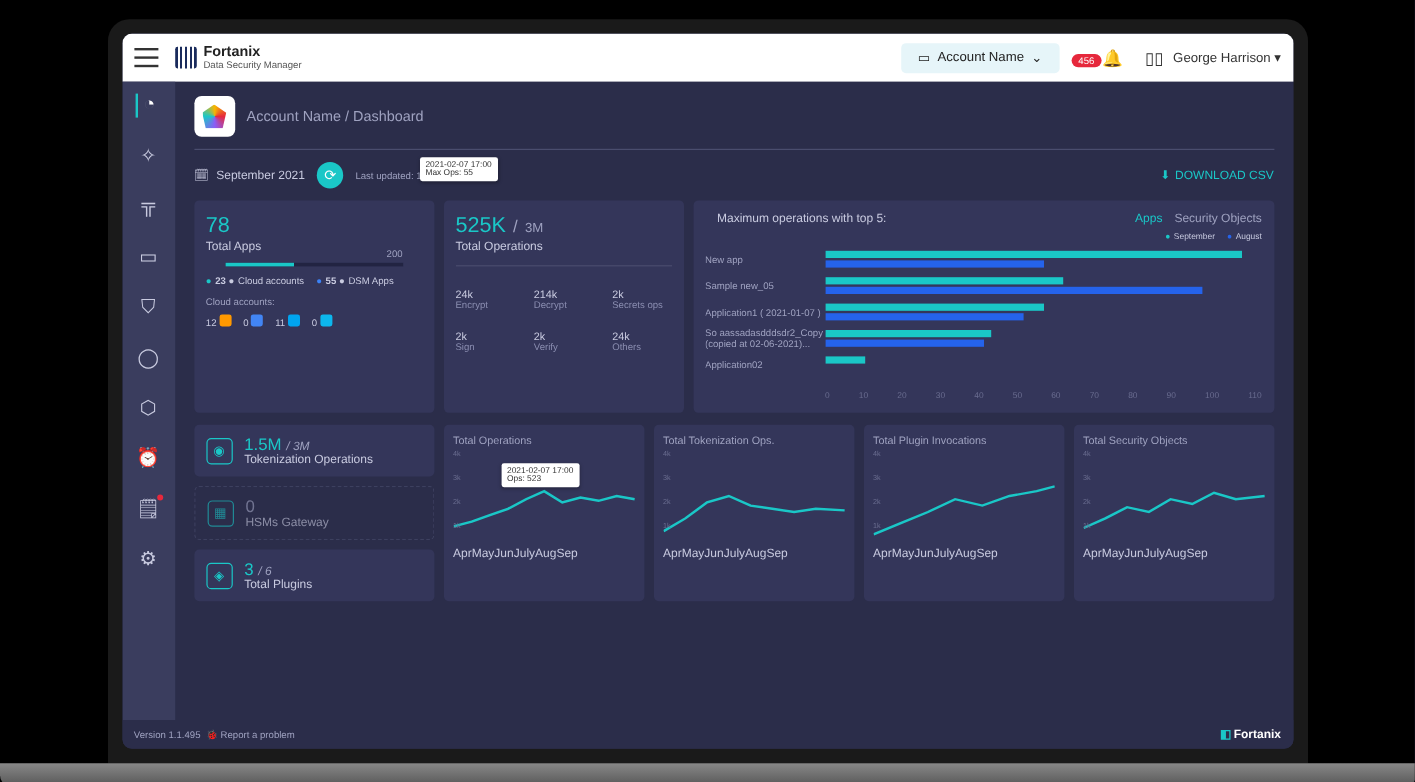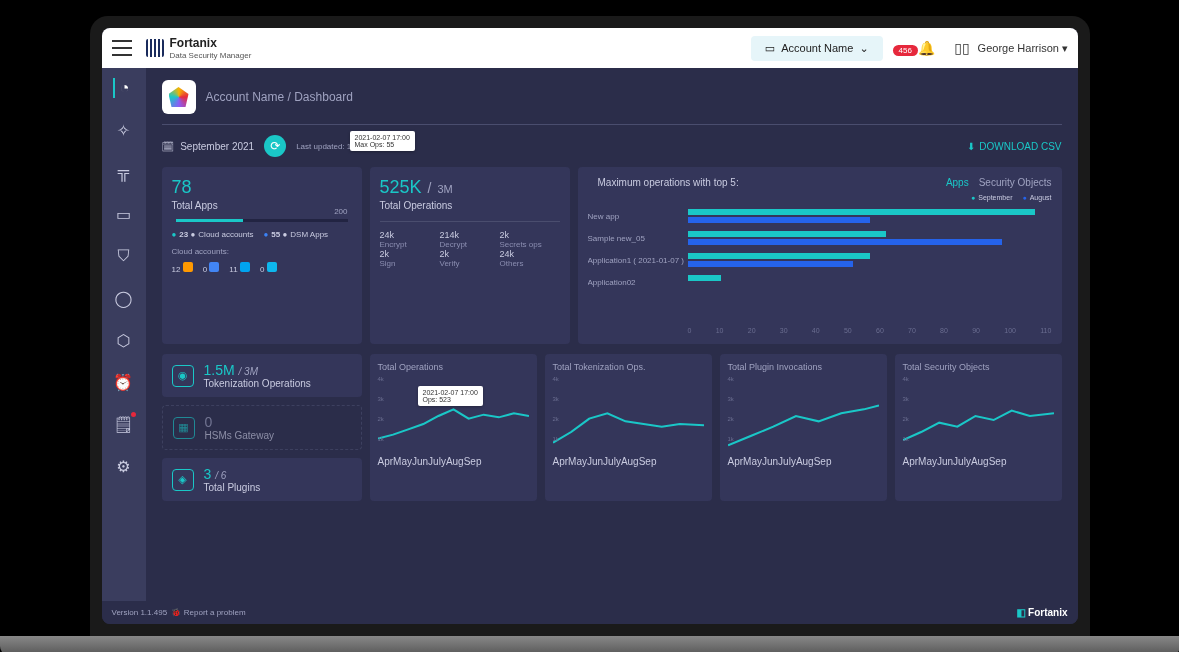--- a/index.html
+++ b/index.html
@@ -41,33 +41,33 @@
 .last-updated { font-size: 8px; color: #9fa2c0; }
 .filter-spacer { flex: 1; }
 .download-csv { color: #1ac7c7; font-size: 10px; cursor: pointer; display: flex; align-items: center; gap: 4px; }
 
 .grid { display: grid; grid-template-columns: 200px 200px 1fr; gap: 8px; }
 .card { background: #34365a; border-radius: 4px; padding: 10px; }
 .card h2 { font-size: 18px; font-weight: 500; color: #1ac7c7; margin-bottom: 2px; display: flex; align-items: baseline; gap: 6px; }
 .card h2 .slash { color: #9fa2c0; font-size: 14px; }
 .card h2 .sub { color: #9fa2c0; font-size: 11px; }
 .card .label { font-size: 10px; color: #c9cbe0; }
-.progress { height: 3px; background: #222442; margin: 8px 4px; position: relative; }
+.progress { height: 3px; background: #222442; margin: 8px 16px; position: relative; }
 .progress .fill { height: 100%; background: #1ac7c7; width: 39%; }
 .progress .max { position: absolute; right: 0; top: -12px; font-size: 8px; color: #9fa2c0; }
 .legend-row { display: flex; gap: 10px; font-size: 8px; }
 .legend-row span::before { content: "●"; margin-right: 3px; }
 .legend-row .cyan::before { color: #1ac7c7; }
 .legend-row .blue::before { color: #3b82f6; }
 .legend-row .aug::before { color: #2563eb; }
 .cloud-row { display: flex; gap: 10px; font-size: 8px; margin-top: 6px; }
 .cloud-row .ci { width: 10px; height: 10px; border-radius: 2px; display: inline-block; }
 
 .ops-card .label { margin-bottom: 10px; }
-.ops-grid { display: grid; grid-template-columns: repeat(3,1fr); gap: 0; font-size: 8px; border-top: 1px solid #4a4d6e; padding-top: 8px; margin-top: 8px; }
+.ops-grid { display: grid; grid-template-columns: repeat(3,1fr); gap: 16px; font-size: 8px; border-top: 1px solid #4a4d6e; padding-top: 18px; margin-top: 8px; }
 .ops-grid div .v { color: #c9cbe0; font-size: 9px; }
 .ops-grid div .n { color: #8a8db0; }
 
 .chart-card { padding: 10px; }
 .chart-header { display: flex; align-items: center; font-size: 10px; margin-bottom: 6px; margin-left: 10px; }
 .chart-header .title { flex: 1; color: #c9cbe0; }
 .chart-header .tabs { display: flex; gap: 10px; }
 .chart-header .tabs .tab { cursor: pointer; color: #9fa2c0; }
 .chart-header .tabs .tab.active { color: #1ac7c7; }
 .bar-chart { position: relative; height: 120px; }
@@ -258,20 +258,27 @@
                   </div>
                 </div>
                 <div class="bar-row">
                   <div class="name">Application1 ( 2021-01-07 )</div>
                   <div class="bars">
                     <div class="b1" style="width: 50%;"></div>
                     <div class="b2" style="width: 45.4545%;"></div>
                   </div>
                 </div>
                 <div class="bar-row">
+                  <div class="name">So aassadasdddsdr2_Copy (copied at 02-06-2021)...</div>
+                  <div class="bars">
+                    <div class="b1" style="width: 38.1818%;"></div>
+                    <div class="b2" style="width: 36.3636%;"></div>
+                  </div>
+                </div>
+                <div class="bar-row">
                   <div class="name">Application02</div>
                   <div class="bars">
                     <div class="b1" style="width: 9.09091%;"></div>
                     <div class="b2" style="width: 0%;"></div>
                   </div>
                 </div>
               </div>
         <div class="tooltip" style="top:115px;left:260px">
           <div>2021-02-07 17:00</div>
           <div>Max Ops: 55</div>

